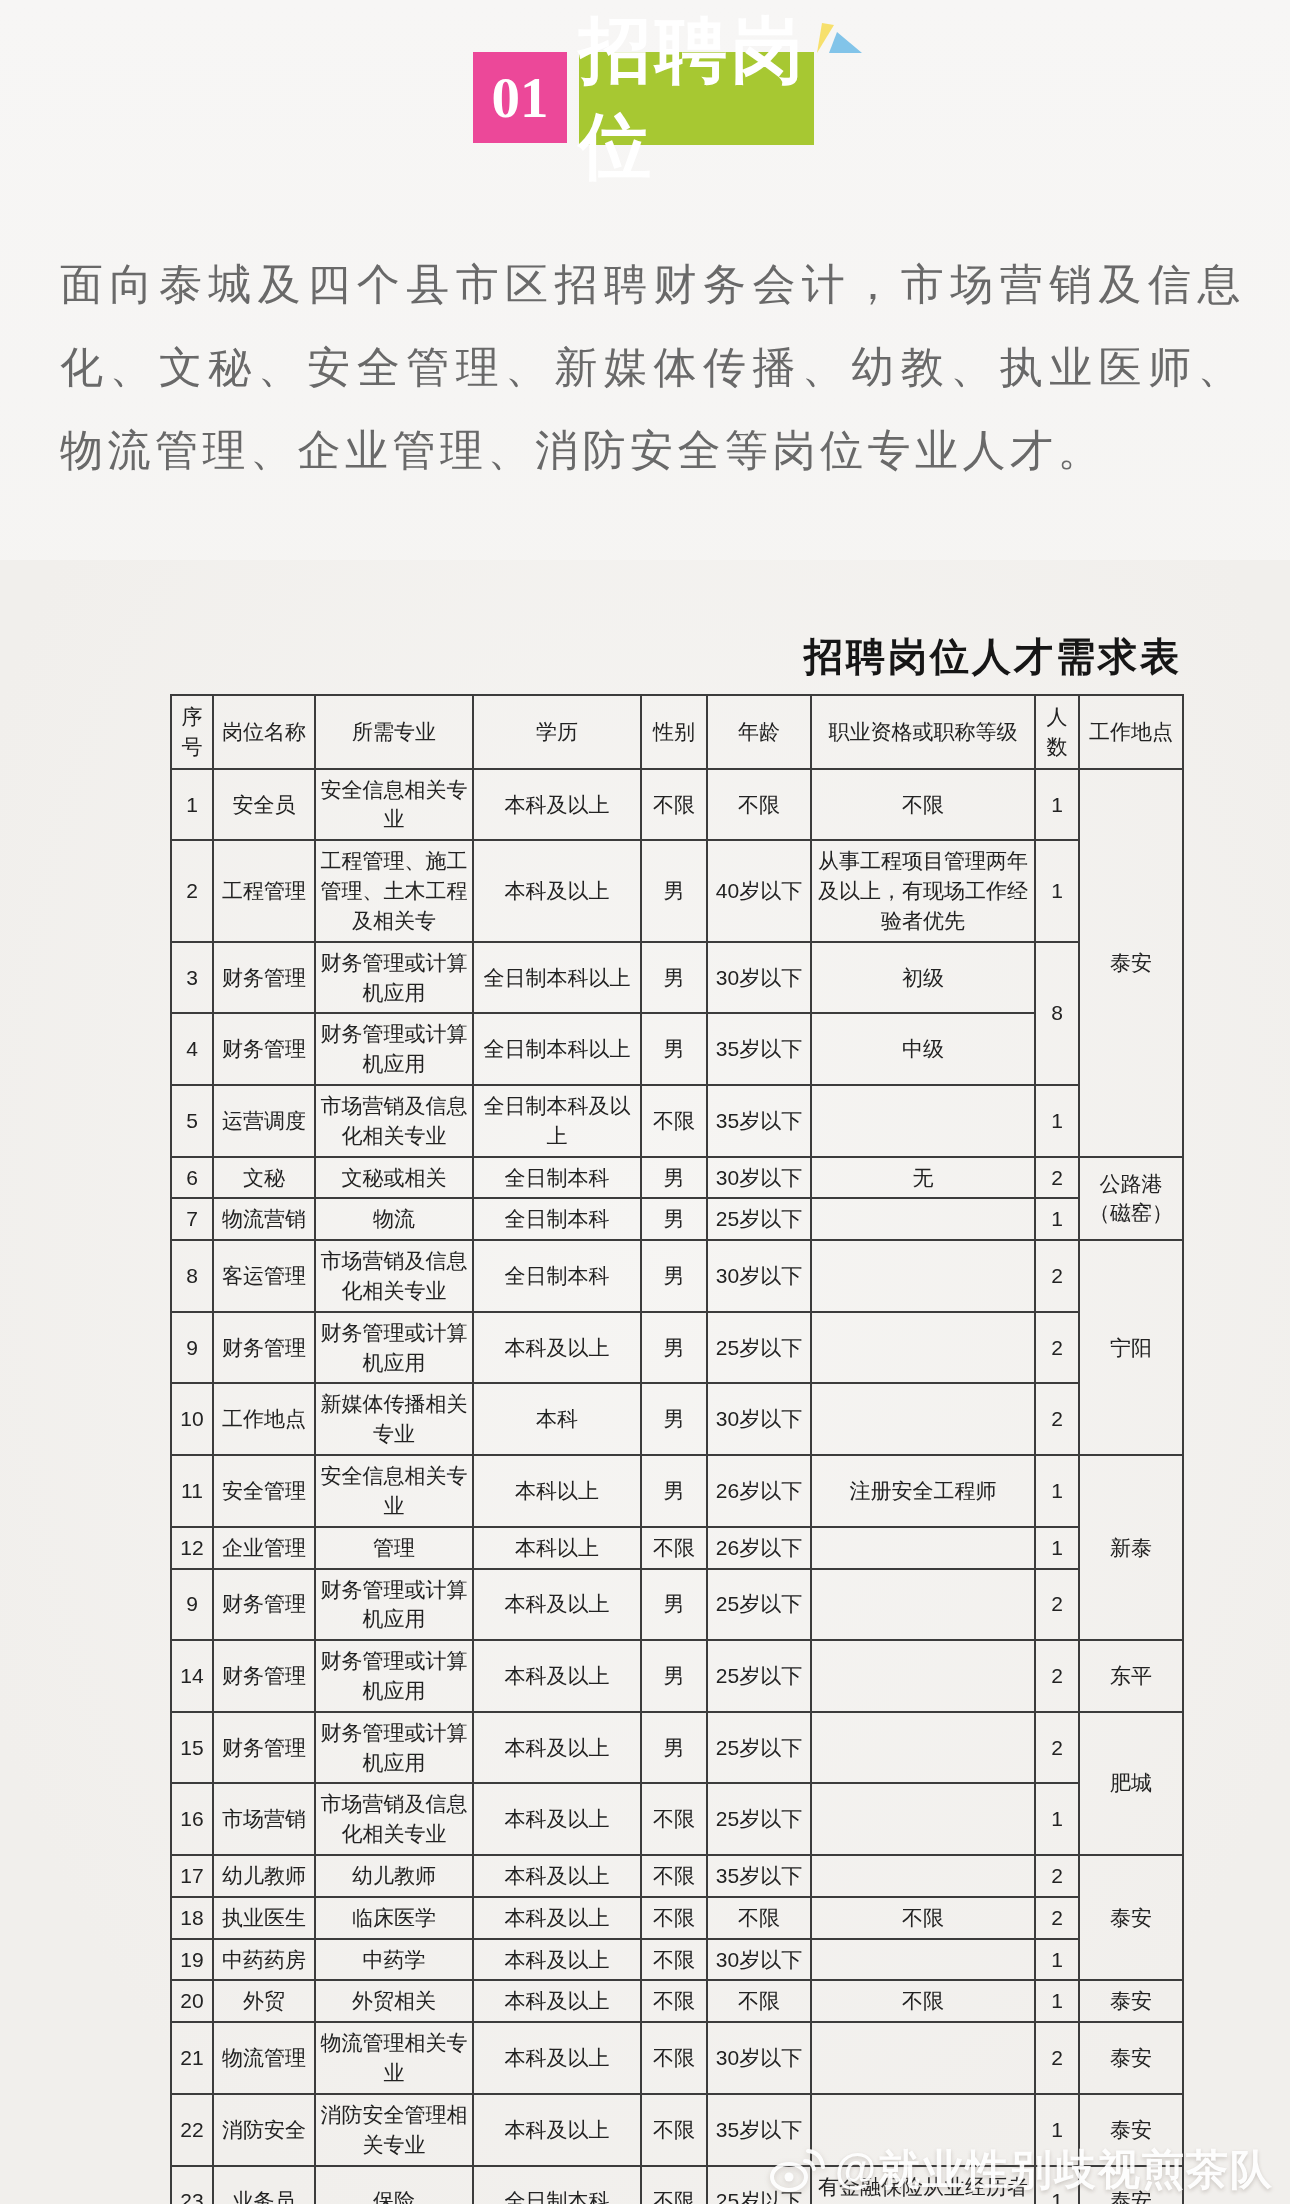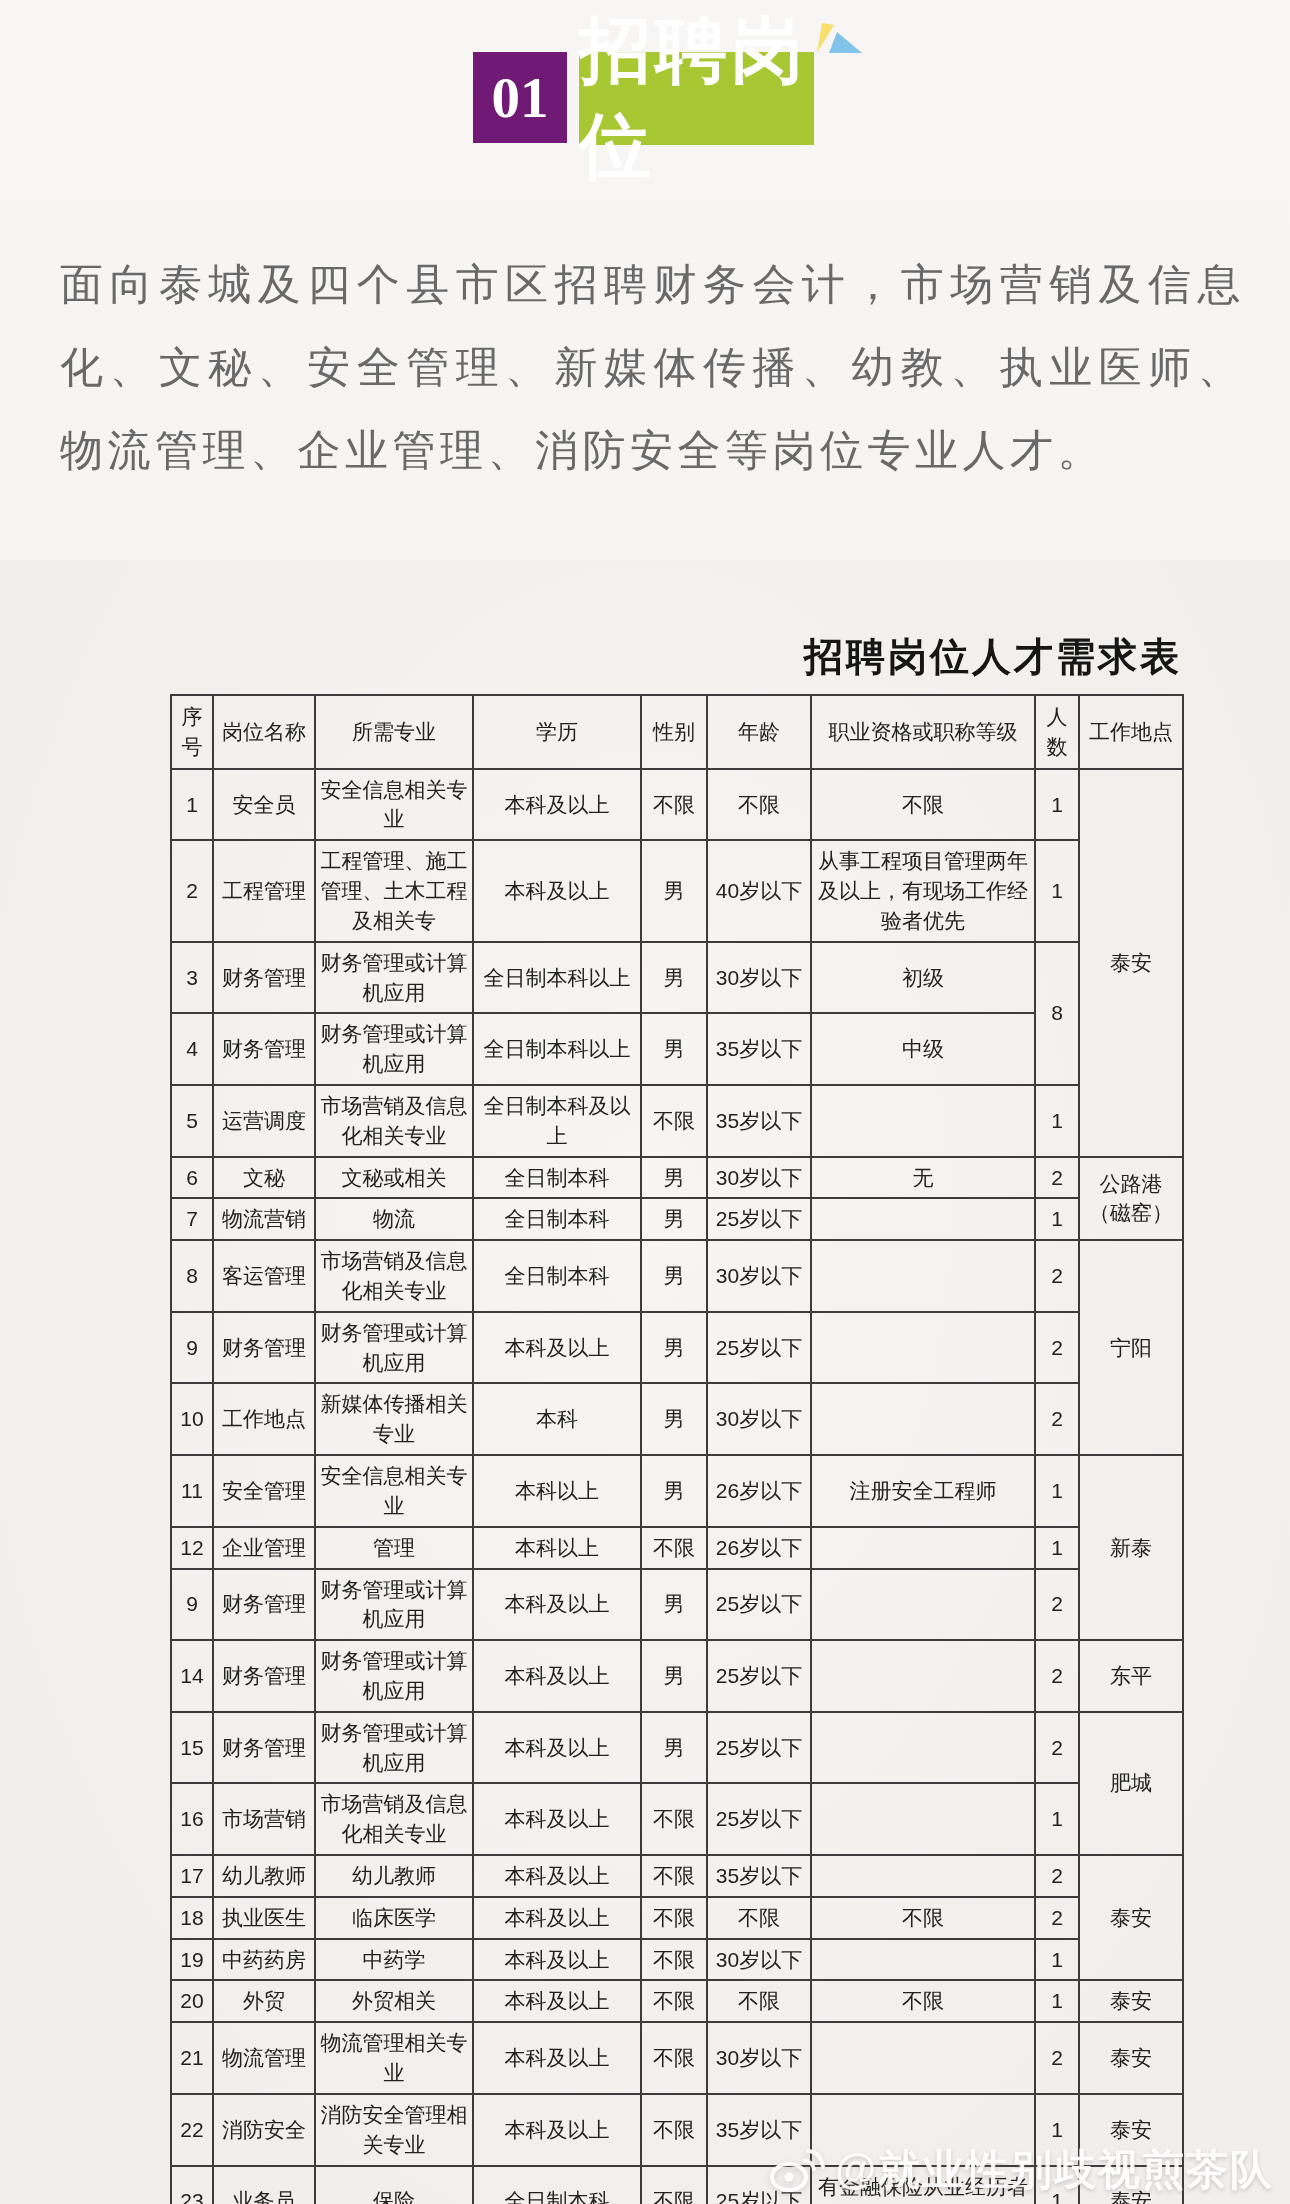--- a/index.html
+++ b/index.html
@@ -8,21 +8,21 @@
     position:relative;
     font-family:"Liberation Sans", sans-serif;
     background:linear-gradient(180deg,#f7f6f5 0%, #f5f4f2 35%, #f2f1ee 100%);
     overflow:hidden;
     color:#1e1e1e;
   }
 
   
   .badge-row { position:absolute; left:473px; top:52px; display:flex; gap:12px; }
   .num-badge {
-    width:94px; height:91px; background:#701a75;
+    width:94px; height:91px; background:#ec4899;
     display:flex; align-items:center; justify-content:center;
     font-family:"Liberation Serif", serif;
     font-size:57px; font-weight:700; color:#ffffff;
   }
   .title-badge {
     width:235px; height:93px; background:#a7c832;
     display:flex; align-items:center; justify-content:center;
     font-size:72px; font-weight:700; color:#ffffff; letter-spacing:4px;
   }
   .spark { position:absolute; left:810px; top:20px; width:62px; height:36px; }

